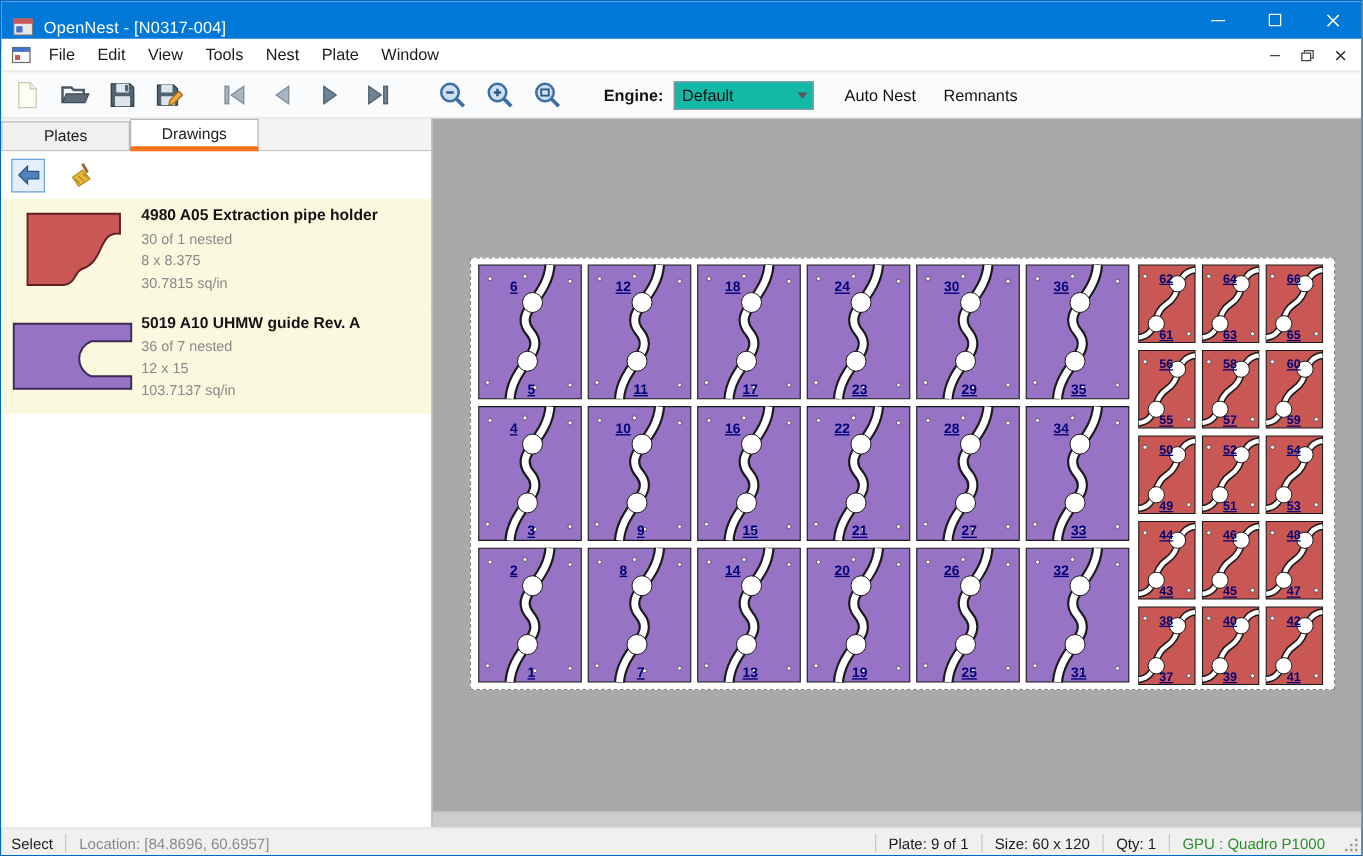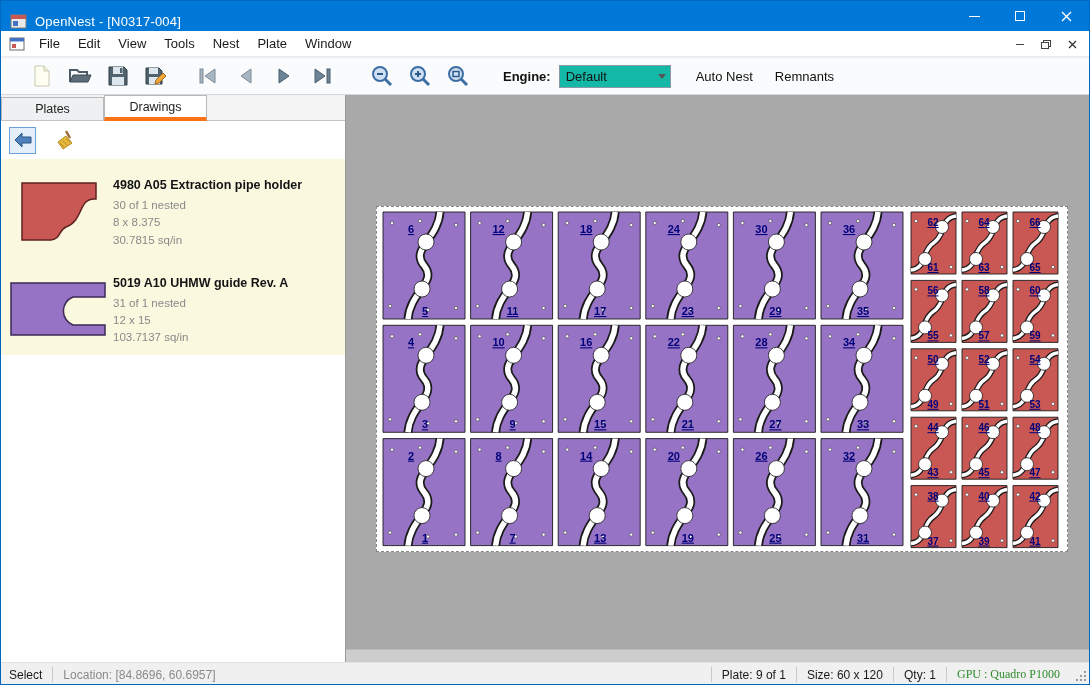--- a/index.html
+++ b/index.html
@@ -19,41 +19,41 @@
   .menubar{position:absolute;left:0;top:30px;width:100%;height:26px;background:#ffffff;border-bottom:1px solid #ececec;display:flex;align-items:center}
   .mdi-doc-icon{margin:0 5px 0 8px}
   .menu-item{padding:3px 9px;height:100%;display:flex;align-items:center;font-size:13px;color:#1a1a1a}
   .mdi-controls{position:absolute;right:6px;top:0;height:26px;display:flex;align-items:center;gap:4px}
   .mdi-btn{width:22px;height:20px;display:flex;align-items:center;justify-content:center;color:#444;font-size:12px}
   .restore-glyph{position:relative;width:10px;height:9px}
   .restore-glyph::before{content:"";position:absolute;right:0;top:0;width:6px;height:5px;border:1px solid #444}
   .restore-glyph::after{content:"";position:absolute;left:0;bottom:0;width:6px;height:5px;border:1px solid #444;background:#fff}
 
   
-  .toolbar{position:absolute;left:0;top:56px;width:100%;height:38px;background:#fafbfc;border-top:1px solid #ededed;border-bottom:1px solid #d8d8d8;display:flex;align-items:center;padding-left:22px}
+  .toolbar{position:absolute;left:0;top:56px;width:100%;height:38px;background:#fafbfc;border-top:1px solid #ededed;border-bottom:1px solid #d8d8d8;display:flex;align-items:center;padding-left:2px}
   .tbtn{width:38px;height:32px;display:flex;align-items:center;justify-content:center;flex:0 0 auto}
   .tb-gap{width:14px;flex:0 0 auto}
   .tb-gap-lg{width:22px;flex:0 0 auto}
   .engine-label{font-size:13px;font-weight:bold;color:#111;margin:0 8px 0 4px}
   .combo{width:112px;height:23px;background:#14b8a6;border:1px solid #8a99a8;display:flex;align-items:center;position:relative;flex:0 0 auto}
   .combo-text{flex:1;font-size:13px;color:#111;padding-left:6px}
   .combo-caret{width:16px;height:100%;display:flex;align-items:center;justify-content:center}
   .caret-down{width:0;height:0;border-left:4px solid transparent;border-right:4px solid transparent;border-top:5px solid #555}
   .tb-text-btn{height:30px;display:flex;align-items:center;font-size:13px;color:#111;padding:0 11px;flex:0 0 auto}
 
   
   .leftpanel{position:absolute;left:0;top:94px;width:345px;height:567px;background:#fff;border-right:1px solid #9a9a9a}
   .tabstrip{position:absolute;left:0;top:0;width:100%;height:26px;background:#f3f3f3;border-bottom:1px solid #c3c3c3;display:flex;align-items:flex-end}
   .tab{height:23px;min-width:103px;display:flex;align-items:center;justify-content:center;font-size:12.5px;color:#222;background:#eef0f1;border:1px solid #b9b9b9;border-bottom:none}
   .tab.active{background:#fff;height:26px;margin-bottom:-1px;z-index:2;border-bottom:4px solid #f97316}
   .panel-tools{position:absolute;left:0;top:26px;width:100%;height:38px;background:#fff;display:flex;align-items:center;padding-left:8px;gap:14px}
   .ptool-btn{width:27px;height:27px;display:flex;align-items:center;justify-content:center;border:1px solid transparent}
   .ptool-btn.selected{background:#e4effa;border:1px solid #6da2d8}
   .drawlist{position:absolute;left:0;top:64px;right:0;bottom:0;background:#fff;overflow:hidden}
-  .draw-item{display:flex;background:#fbf8e0;min-height:86px;padding:15px 4px 8px 4px}
+  .draw-item{display:flex;background:#fbf8e0;min-height:86px;padding:2px 4px 8px 4px}
   .thumb{width:108px;display:flex;align-items:center;justify-content:center;flex:0 0 auto}
   .draw-info{padding-top:4px}
   .draw-title{font-size:12.5px;font-weight:bold;color:#141414;margin-bottom:5px}
   .draw-sub{font-size:11.5px;color:#8a8a8a;line-height:1.5}
 
   
   .canvas{position:absolute;left:345px;top:94px;width:745px;height:567px;background:#a9a9a9;overflow:hidden}
   .plate{position:absolute;left:30px;top:111px;width:692px;height:346px;background:#fff;border:1px dashed #858585}
   .hscroll{position:absolute;left:0;bottom:0;width:100%;height:13px;background:#cdcdcd;border-top:1px solid #bcbcbc}
 
@@ -244,21 +244,21 @@
         </div>
       </div>
       <div class="draw-item">
         <div class="thumb">
           <svg width="104" height="64" viewBox="0 0 104 64">
               <path id="thumb-purple-path" d="M4,6 L98,6 L98,20 L66,20 A15,15 0 0 0 66,48 L98,48 L98,58 L4,58 Z" fill="#9673c4" stroke="#3c2a55" stroke-width="1.5"></path>
             </svg>
         </div>
         <div class="draw-info">
           <div class="draw-title">5019 A10 UHMW guide Rev. A</div>
-          <div class="draw-sub">31 of 1 nested</div>
+          <div class="draw-sub">36 of 7 nested</div>
           <div class="draw-sub">12 x 15</div>
           <div class="draw-sub">103.7137 sq/in</div>
         </div>
       </div>
     </div>
   </div>
 
   <div class="canvas">
     <div class="plate">
       <svg id="plate-svg" width="690" height="344" viewBox="0 0 690 344" style="background: rgb(255, 255, 255);">
@@ -740,21 +740,21 @@
     <span class="sb-sep"></span>
     <span class="sb-cell sb-loc">Location: [84.8696, 60.6957]</span>
     <div class="sb-right">
       <span class="sb-sep"></span>
       <span class="sb-cell">Plate: 9 of 1</span>
       <span class="sb-sep"></span>
       <span class="sb-cell">Size: 60 x 120</span>
       <span class="sb-sep"></span>
       <span class="sb-cell">Qty: 1</span>
       <span class="sb-sep"></span>
-      <span class="sb-cell sb-gpu" style="color: rgb(46, 139, 46); font-family: Liberation Serif, serif;">GPU : Quadro P1000</span>
+      <span class="sb-cell sb-gpu" style="color: rgb(46, 139, 46);">GPU : Quadro P1000</span>
       <svg class="grip" width="13" height="13" viewBox="0 0 13 13">
         <g fill="#9b9b9b">
             <rect x="10" y="2" width="2" height="2"></rect>
             <rect x="10" y="6" width="2" height="2"></rect>
             <rect x="10" y="10" width="2" height="2"></rect>
             <rect x="6" y="6" width="2" height="2"></rect>
             <rect x="6" y="10" width="2" height="2"></rect>
             <rect x="2" y="10" width="2" height="2"></rect>
           </g>
       </svg>

